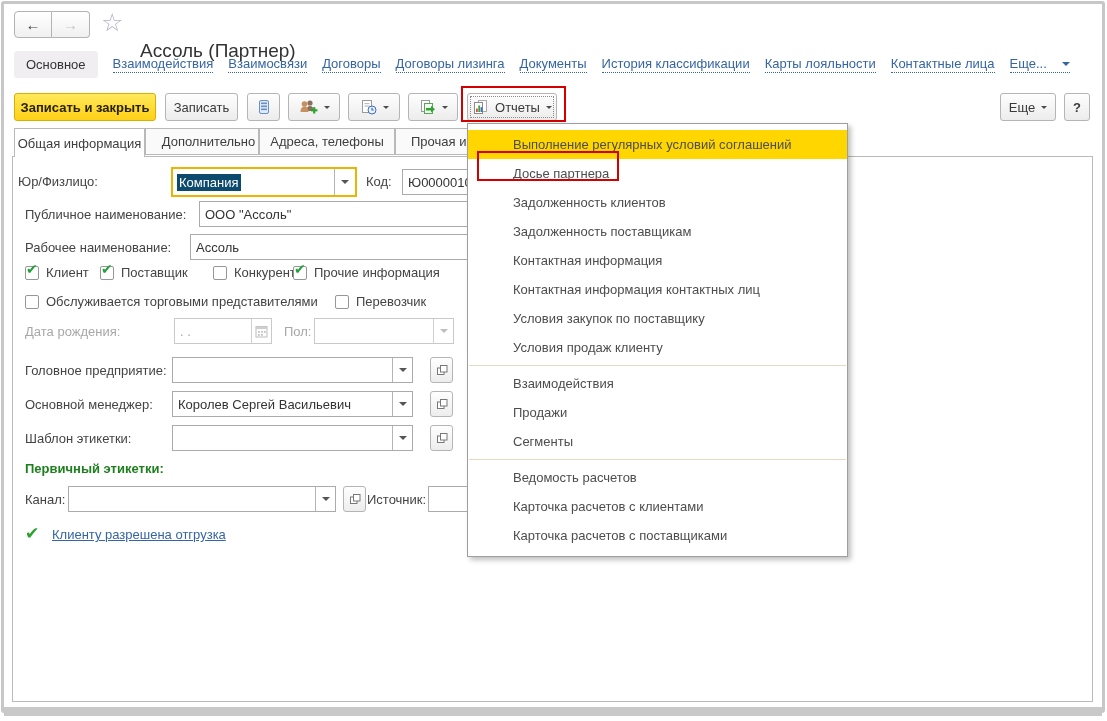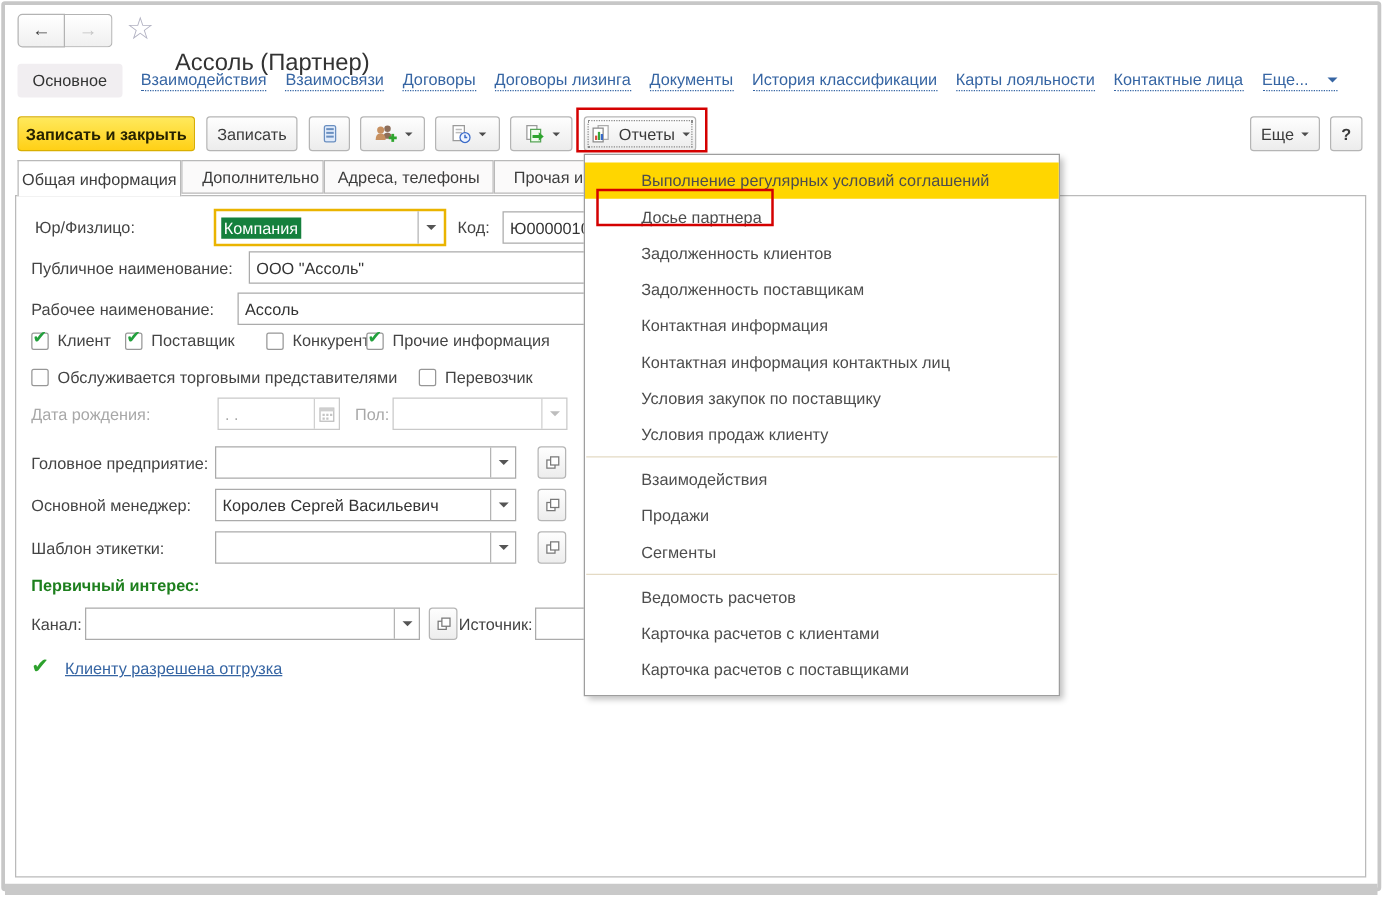--- a/index.html
+++ b/index.html
@@ -52,21 +52,21 @@
   .flabel.green { color:#1d7f1d; font-weight:bold; }
   .field { position:absolute; height:26px; background:#fff; border:1px solid #ababab; display:flex; align-items:center; z-index:2; font-size:13px; color:#333; }
   .field .txt { flex:1; padding:0 5px; white-space:nowrap; overflow:hidden; }
   .field .tail { width:20px; align-self:stretch; border-left:1px solid #b4b4b4; display:flex; align-items:center; justify-content:center; }
   .field .tail .ctri { width:0; height:0; border:4px solid transparent; border-top-color:#555; margin-top:4px; }
   .field.dis { border-color:#c9c9c9; color:#a8a8a8; }
   .field.dis .tail { border-left-color:#d0d0d0; }
   .field.dis .tail .ctri { border-top-color:#bdbdbd; }
   .combo-focus { position:absolute; left:171px; top:167px; width:186px; height:30px; border:2px solid #eab400; background:#fff; display:flex; align-items:center; z-index:3; font-size:13px; }
   .combo-focus .txt { flex:1; padding:0 4px; }
-  .combo-focus .sel { background:#15803d; color:#fff; padding:1px 2px; }
+  .combo-focus .sel { background:#0c4a6e; color:#fff; padding:1px 2px; }
   .combo-focus .tail { width:21px; align-self:stretch; border-left:1px solid #b4b4b4; display:flex; align-items:center; justify-content:center; }
   .openbtn { position:absolute; width:23px; height:26px; background:linear-gradient(#fefefe,#ededed); border:1px solid #b5b5b5; border-radius:3px; display:flex; align-items:center; justify-content:center; z-index:2; cursor:pointer; }
   .cb { position:absolute; display:flex; align-items:flex-start; gap:7px; z-index:2; }
   .cb .box { position:relative; width:14px; height:14px; border:1px solid #979797; border-radius:2px; background:#fff; margin-top:1px; }
   .cb .box .mark { position:absolute; left:0px; top:-6px; font-size:14px; font-weight:bold; color:#22a03c; }
   .cb .cblabel { font-size:13px; color:#444; }
   .bigcheck { position:absolute; left:25px; top:523px; font-size:17px; font-weight:bold; color:#2da12d; z-index:2; }
   .ship-link { position:absolute; left:52px; top:527px; font-size:13px; color:#3665a3; text-decoration:underline; z-index:2; cursor:pointer; }
 
   
@@ -178,21 +178,21 @@
   <div class="btn btn-help">
       <span>?</span>
     </div>
 
   <div class="panel"></div>
   <div class="tab tab-0">Общая информация</div>
   <div class="tab tab-1">Дополнительно</div>
   <div class="tab tab-2">Адреса, телефоны</div>
   <div class="tab tab-3">Прочая и</div>
 
-  <div class="flabel" style="left:28px; top:174px;">Юр/Физлицо:</div>
+  <div class="flabel" style="left:18px; top:174px;">Юр/Физлицо:</div>
   <div class="combo-focus">
     <span class="txt"><span class="sel">Компания</span></span>
     <span class="tail">
         <span class="ctri" style="width:0;height:0;border:4px solid transparent;border-top-color:#555;margin-top:4px;"></span>
       </span>
   </div>
   <div class="flabel" style="left:366px; top:174px;">Код:</div>
   <div class="field" style="left:402px; top:169px; width:118px;">
       <span class="txt">Ю00000103</span>
     </div>
@@ -303,21 +303,21 @@
         <span class="ctri"></span>
       </span>
   </div>
   <div class="openbtn" style="left:430px; top:425px;">
     <svg width="12" height="12" viewBox="0 0 12 12">
       <rect x="1.5" y="4" width="6.5" height="6.5" fill="#fff" stroke="#787878"></rect>
       <rect x="4.5" y="1.5" width="6.5" height="6.5" fill="#fff" stroke="#787878"></rect>
     </svg>
   </div>
 
-  <div class="flabel green" style="left:25px; top:461px;">Первичный интерес:</div>
+  <div class="flabel green" style="left:25px; top:461px;">Первичный этикетки:</div>
   <div class="flabel" style="left:25px; top:492px;">Канал:</div>
   <div class="field" style="left:68px; top:486px; width:268px;">
     <span class="txt"></span>
     <span class="tail">
         <span class="ctri"></span>
       </span>
   </div>
   <div class="openbtn" style="left:343px; top:486px;">
     <svg width="12" height="12" viewBox="0 0 12 12">
       <rect x="1.5" y="4" width="6.5" height="6.5" fill="#fff" stroke="#787878"></rect>

